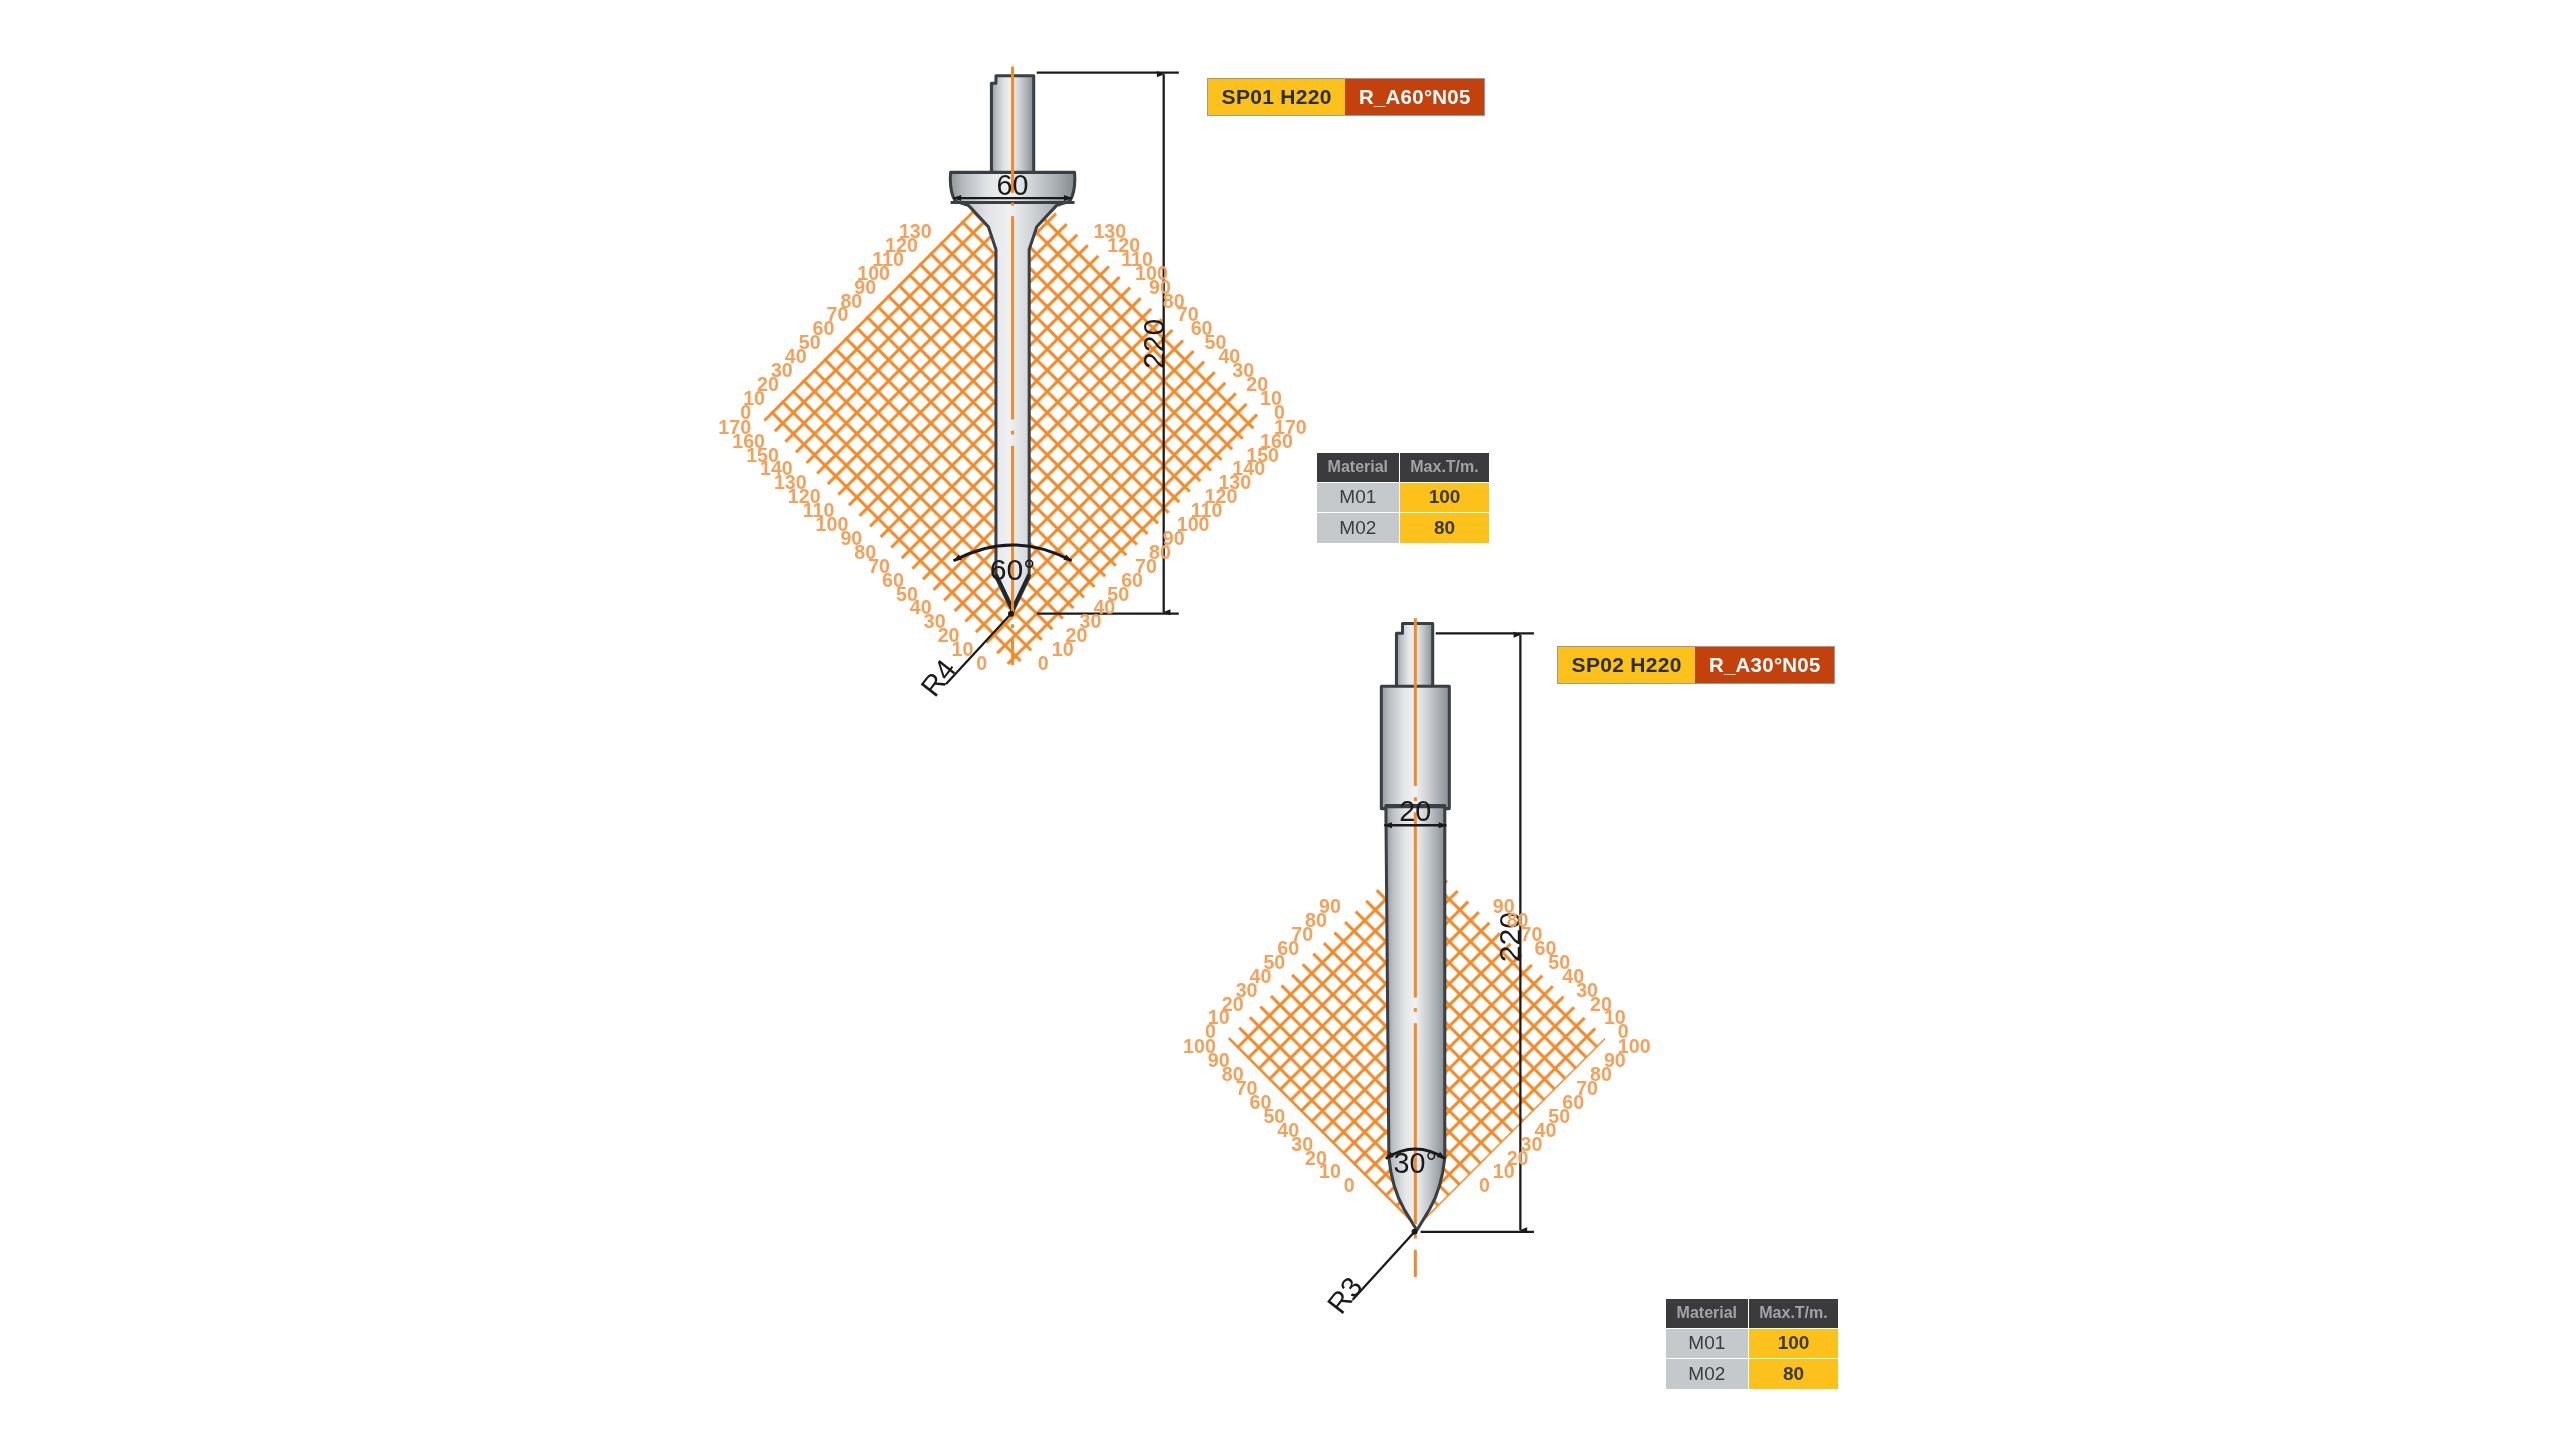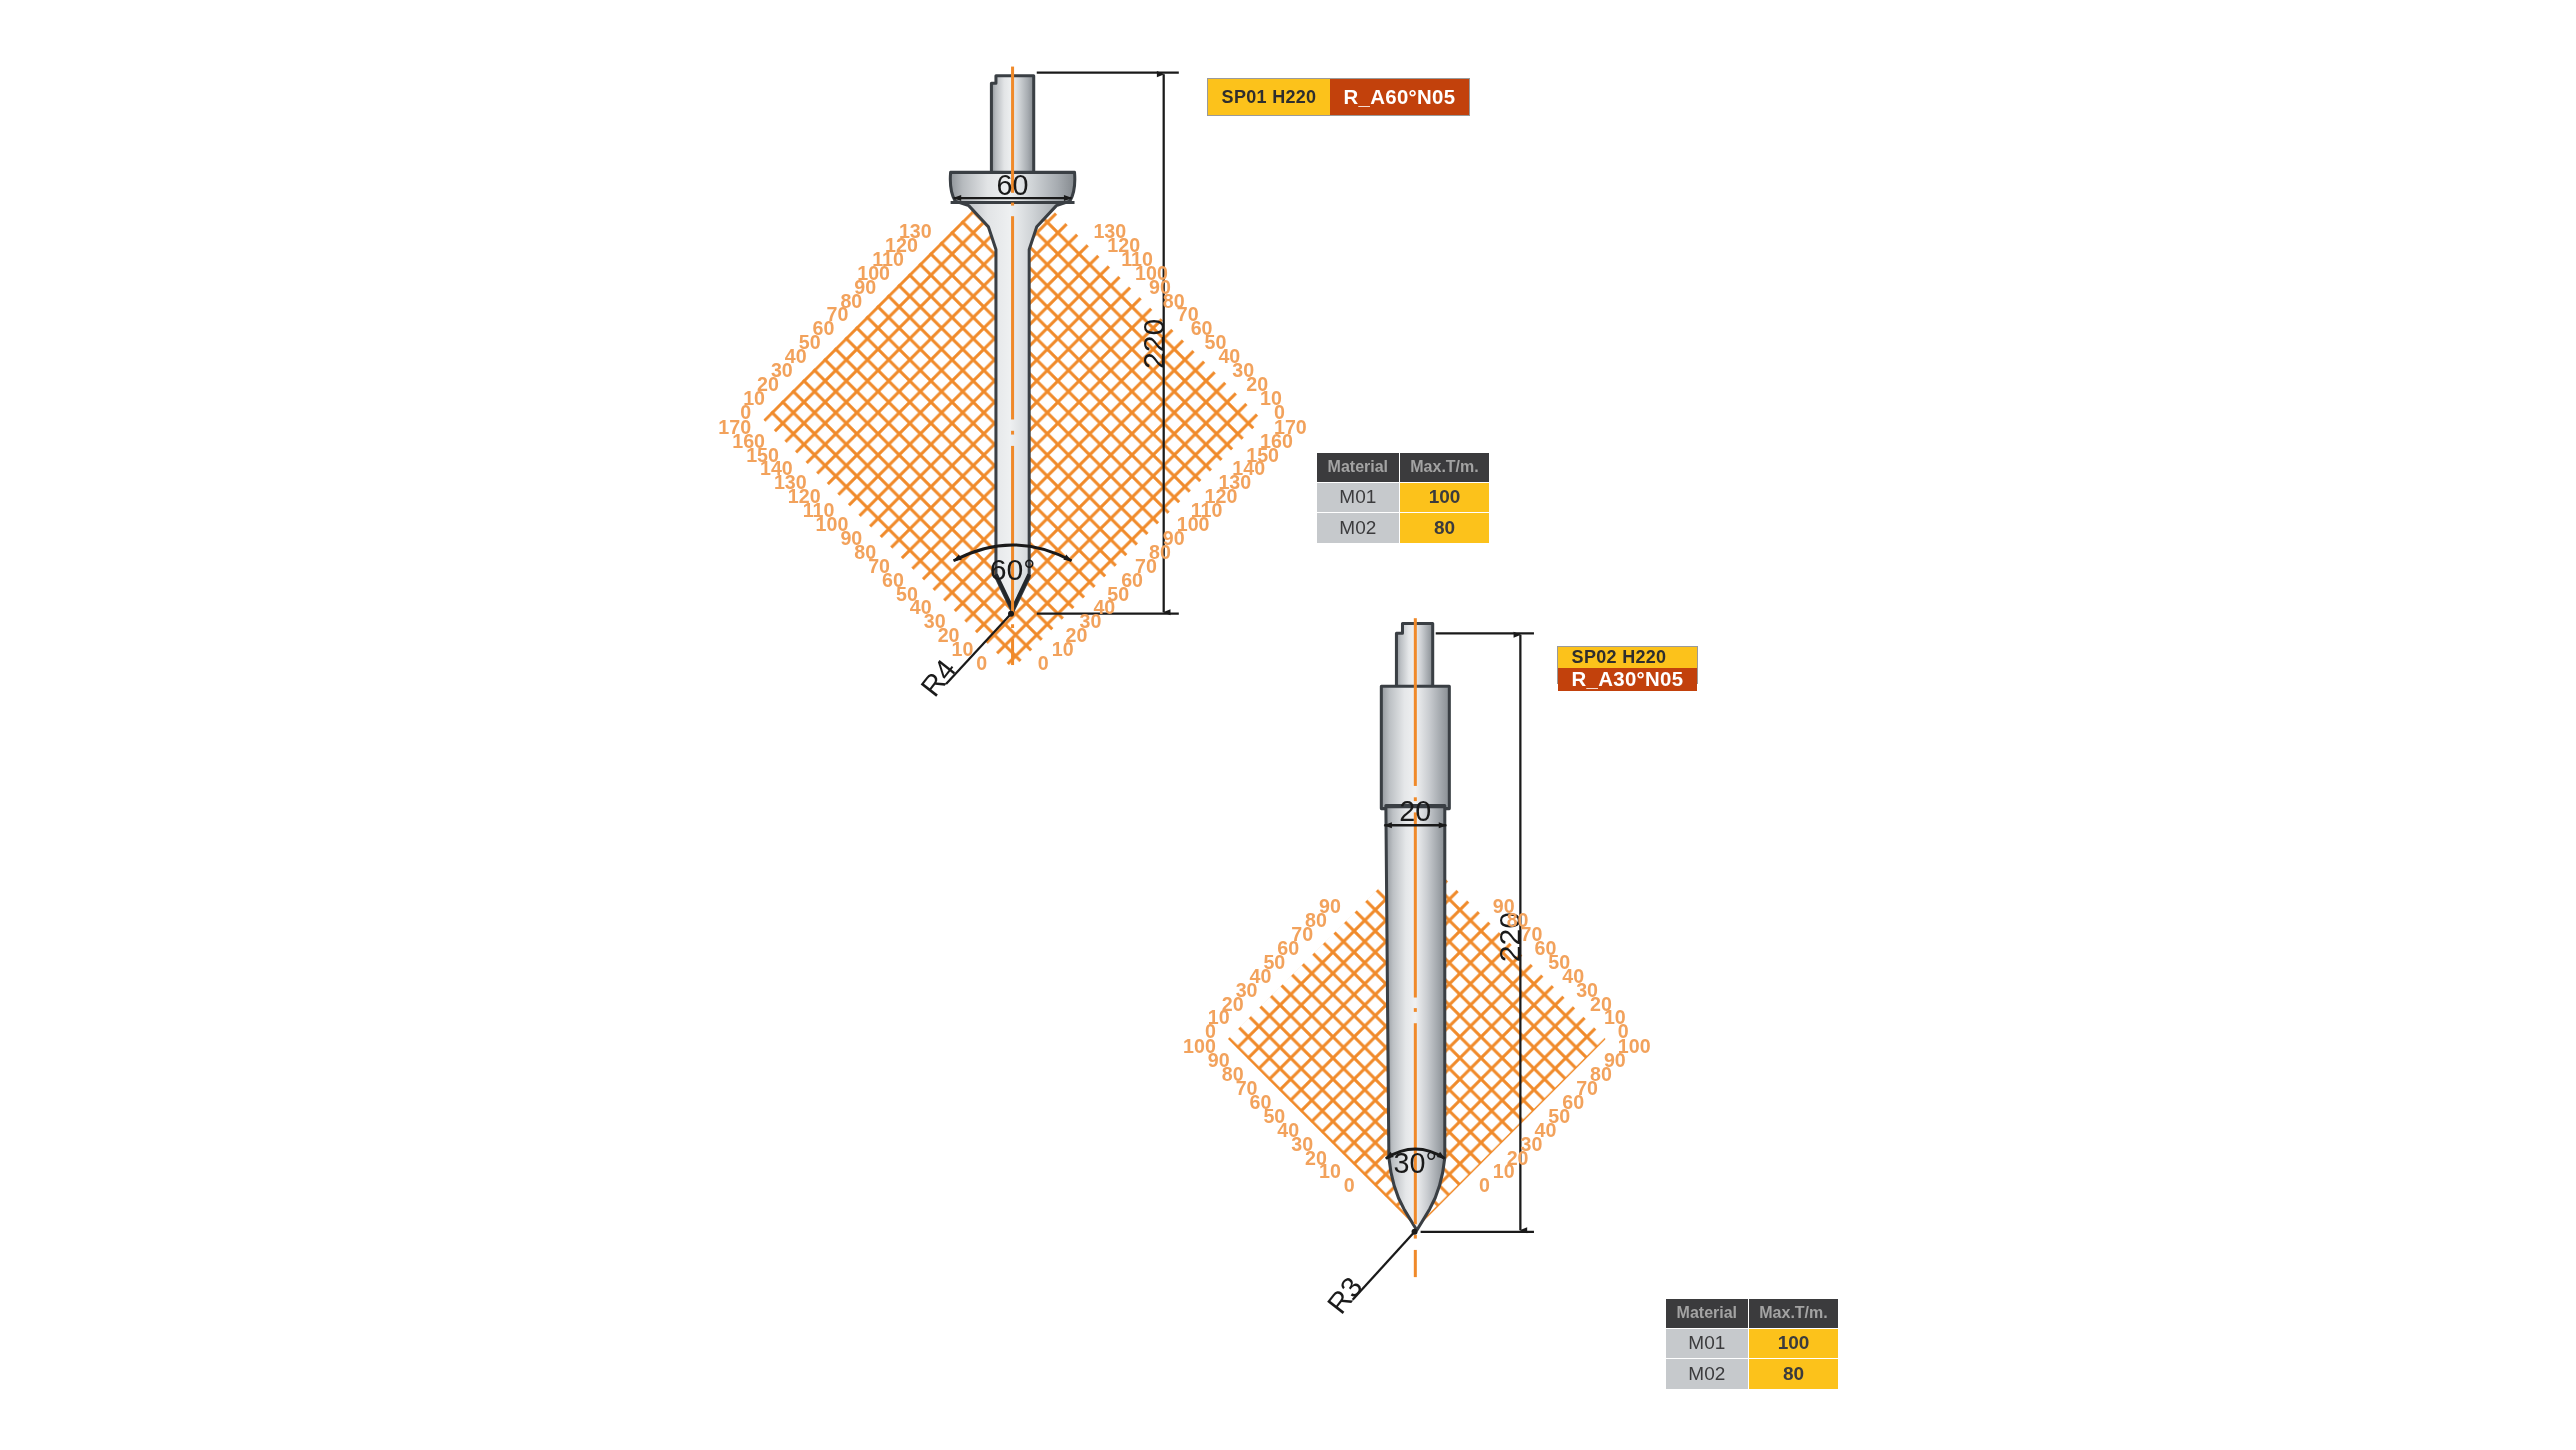--- a/index.html
+++ b/index.html
@@ -28,21 +28,21 @@
     display: flex;
     align-items: stretch;
     height: 38px;
     border: 0.8px solid #9a9a9a;
     box-sizing: border-box;
   }
   .badge .code {
     background: #FCC21B;
     color: #2e2e2e;
     font-weight: bold;
-    font-size: 18px;
+    font-size: 21px;
     letter-spacing: 0.3px;
     display: flex;
     align-items: center;
     padding: 0 13.6px;
     white-space: nowrap;
   }
   .badge .name {
     background: #c2410c;
     color: #ffffff;
     font-weight: bold;
@@ -388,21 +388,21 @@
           <text x="1957.1522368914975" y="1577.8477631085025" text-anchor="start">0</text>
         </g>
     </g>
   </svg>
 
   <div class="badge" style="left:1207px; top:78px;">
     <div class="code">SP01 H220</div>
     <div class="name">R_A60°N05</div>
   </div>
 
-  <div class="badge" style="left:1557px; top:646px;flex-direction:column;">
+  <div class="badge" style="left:1557px; top:646px;">
     <div class="code">SP02 H220</div>
     <div class="name">R_A30°N05</div>
   </div>
 
   <table class="mat-table" style="left:1316px; top:452px;">
     <thead>
       <tr>
         <th>Material</th>
         <th>Max.T/m.</th>
       </tr>

